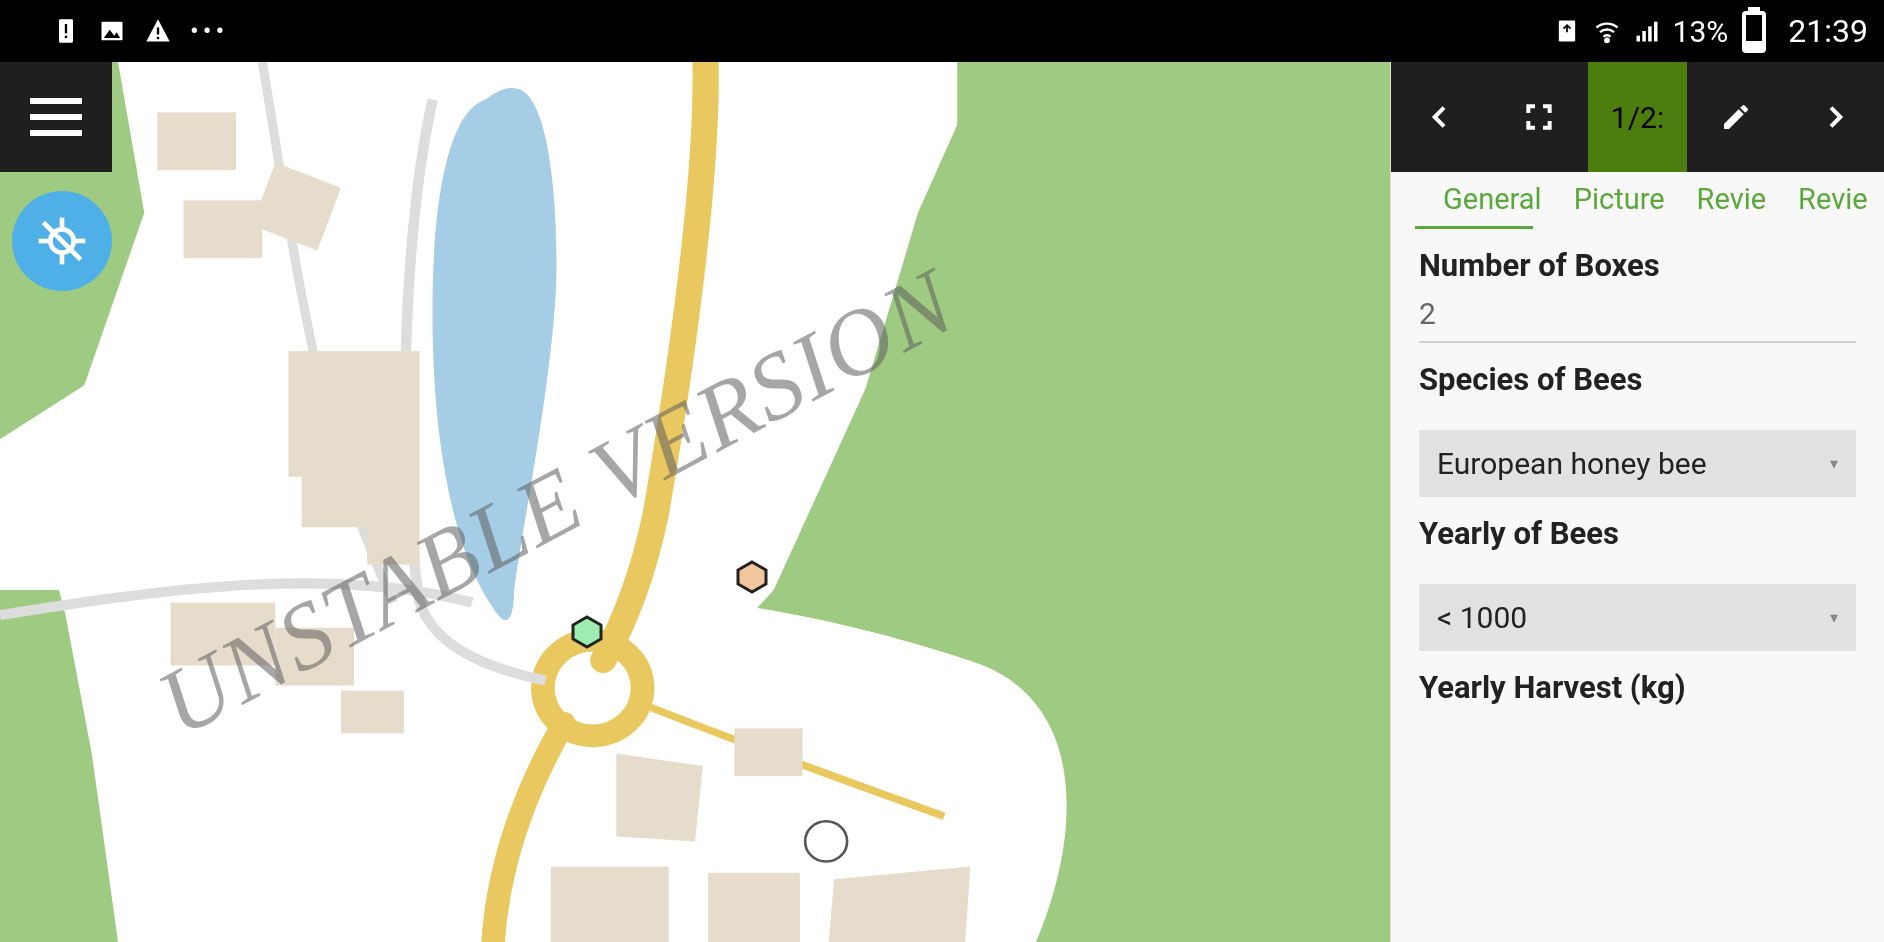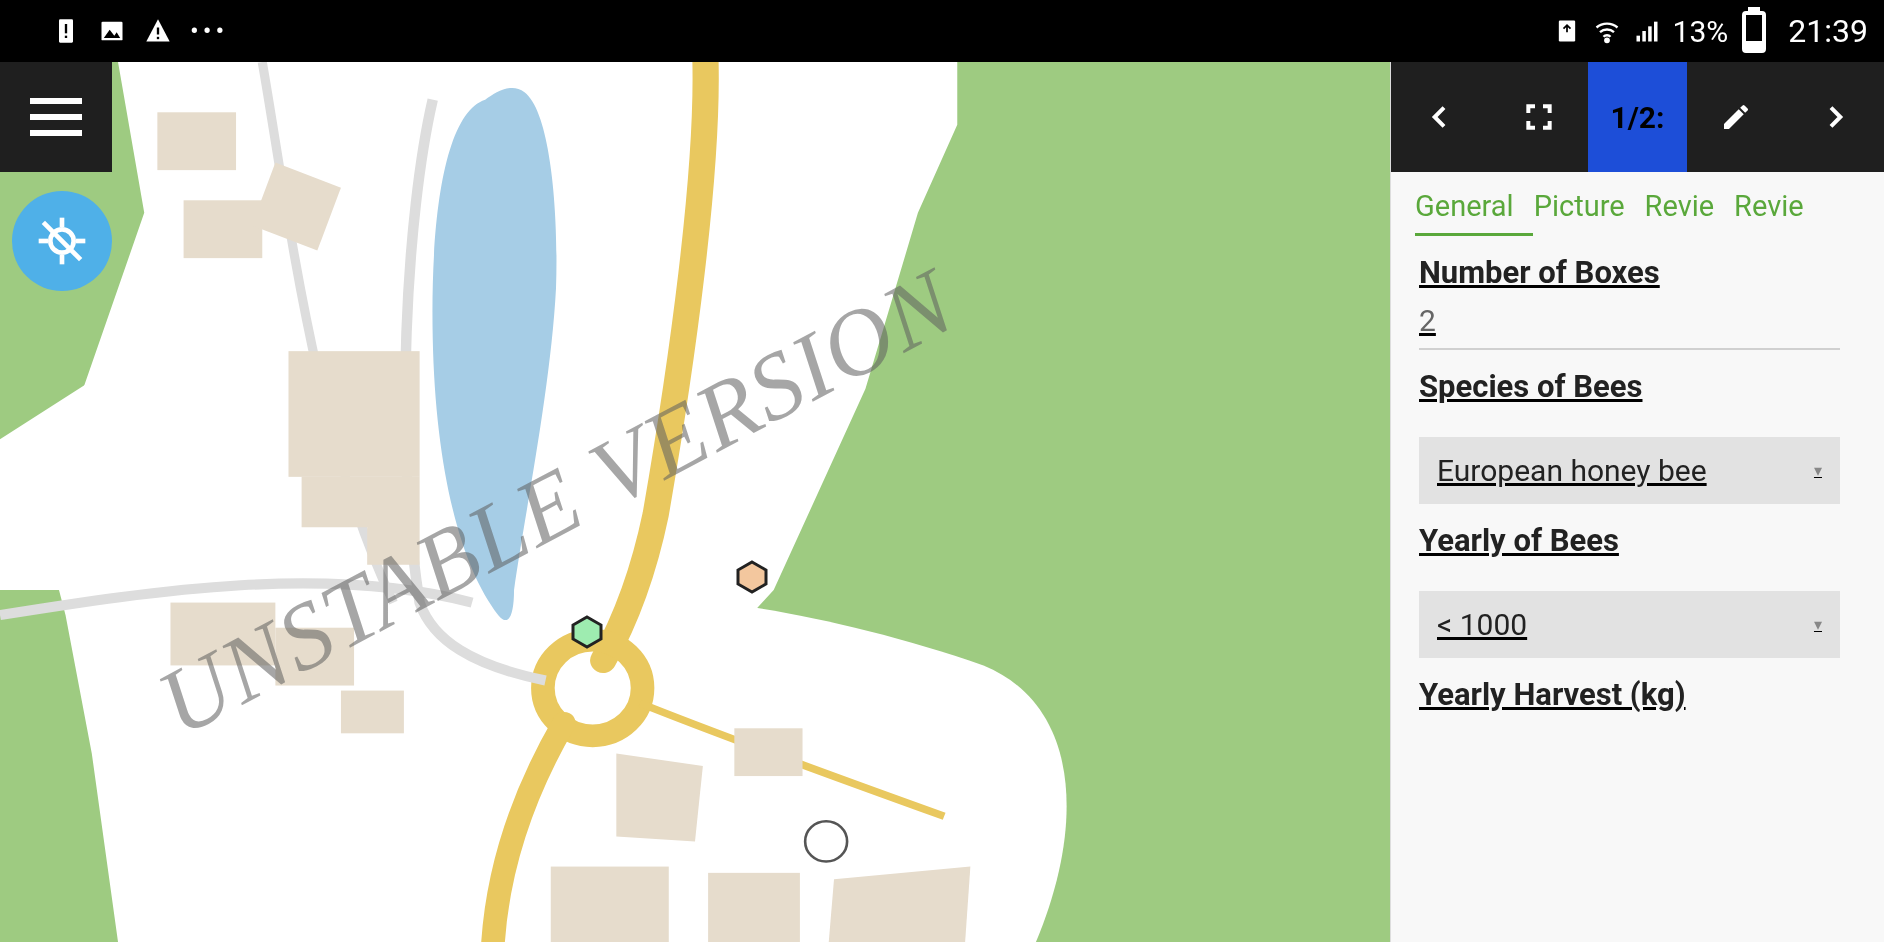--- a/index.html
+++ b/index.html
@@ -26,28 +26,28 @@
   .menu-btn .bars span { display: block; height: 6px; background: #fff; }
 
   
   .gps-btn { position: absolute; top: 129px; left: 12px; width: 100px; height: 100px; border-radius: 50%; background: #4fb0e8; display: flex; align-items: center; justify-content: center; z-index: 5; }
 
   
   .side-panel { width: 494px; background: #f8f8f8; display: flex; flex-direction: column; border-left: 1px solid #ddd; box-shadow: -2px 0 6px rgba(0,0,0,0.15); }
 
   .panel-toolbar { height: 110px; background: #1f1f1f; display: flex; align-items: stretch; }
   .tb-item { flex: 1; display: flex; align-items: center; justify-content: center; color: #fff; font-size: 30px; }
-  .tb-item.active { background: #1d4ed8; color: #000; font-weight: 700; }
+  .tb-item.active { background: #4d7c0f; color: #000; font-weight: 400; }
   .tb-icon svg { width: 32px; height: 32px; }
 
-  .tabs { display: flex; gap: 20px; padding: 17px 24px 4px 24px; font-size: 29px; color: #5aa83b; overflow: hidden; white-space: nowrap; }
+  .tabs { display: flex; gap: 32px; padding: 10px 24px 4px 24px; font-size: 29px; color: #5aa83b; overflow: hidden; white-space: nowrap; margin-left: 28px; }
   .tabs .tab { cursor: pointer; }
   .tab-underline { height: 3px; margin: 6px 24px 0 24px; width: 118px; background: #5aa83b; }
 
-  .form { padding: 18px 44px 0 28px; overflow: hidden; text-decoration: underline; }
+  .form { padding: 18px 28px 0 28px; overflow: hidden; }
   .field { margin-bottom: 18px; }
   .field-label { font-size: 31px; font-weight: 700; color: #222; margin-bottom: 12px; }
   .text-value { font-size: 30px; color: #666; padding-bottom: 10px; border-bottom: 2px solid #d0d0d0; }
   .select { background: #e2e2e2; padding: 16px 18px; font-size: 30px; color: #222; display: flex; justify-content: space-between; align-items: center; margin-top: 32px; }
   .select .caret { color: #888; font-size: 16px; }
 
   .hex { position: absolute; width: 34px; height: 34px; z-index: 3; }
 </style>
 </head>
 <body>

